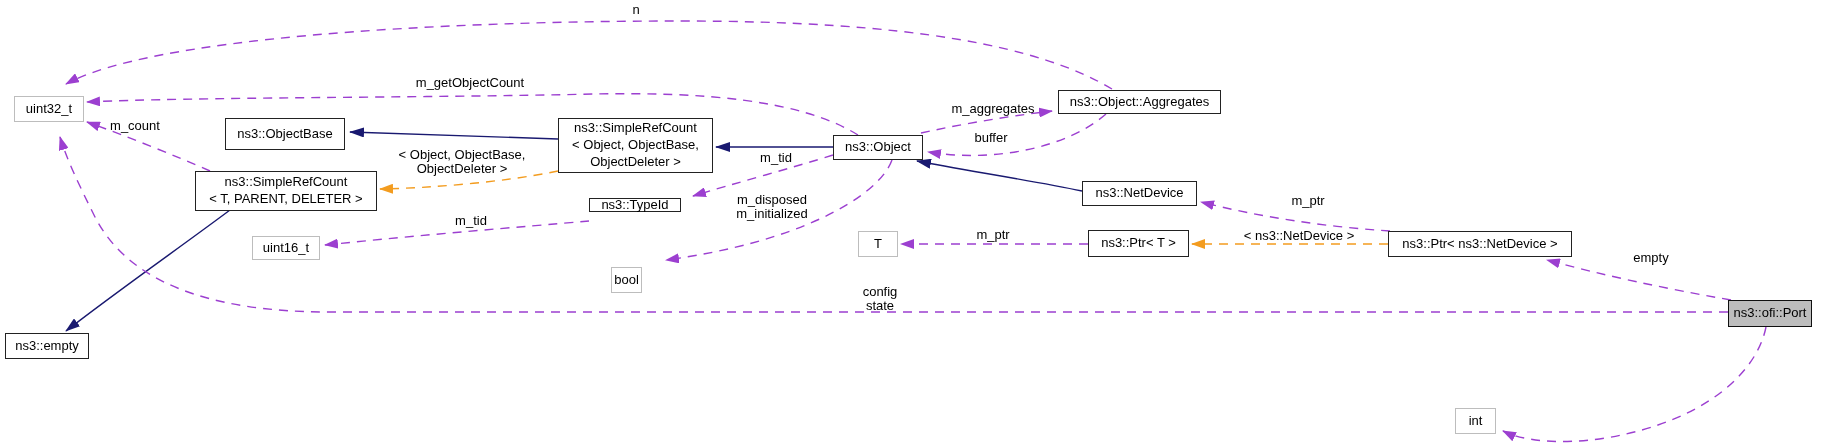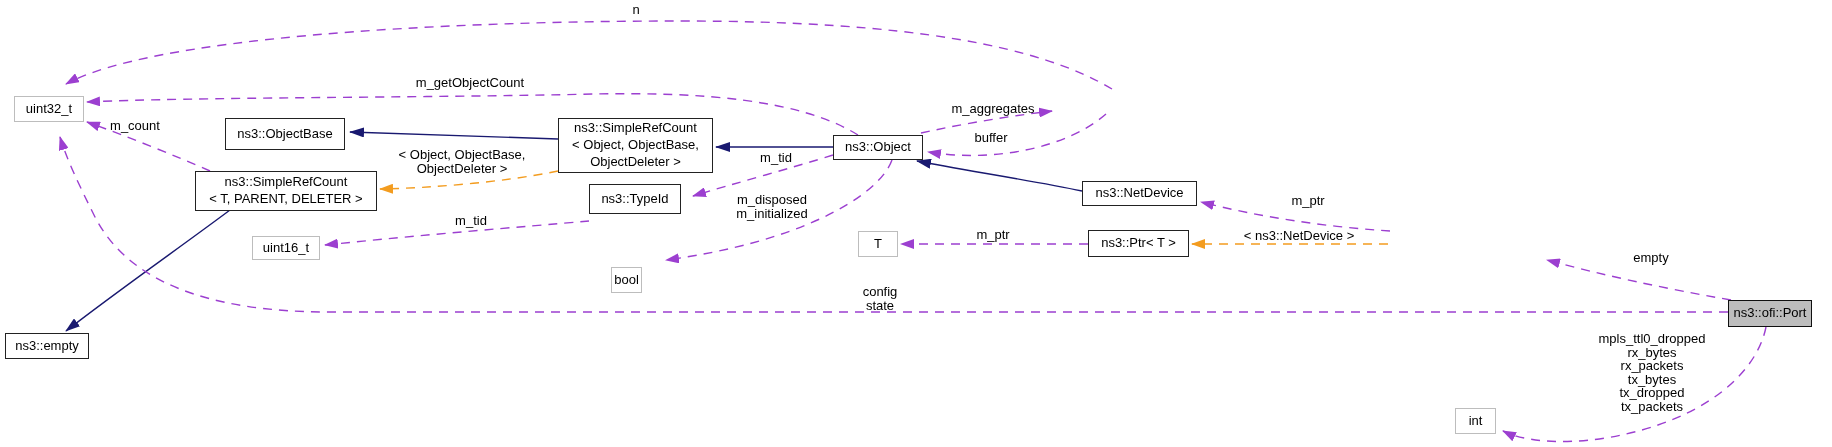--- a/index.html
+++ b/index.html
@@ -76,45 +76,51 @@
 
   <div class="node" style="left:195px;top:171px;width:182px;height:40px">
     <span>ns3::SimpleRefCount</span>
     <span>&lt; T, PARENT, DELETER &gt;</span>
   </div>
 
   <div class="node builtin" style="left:252px;top:236px;width:68px;height:24px">
     <span>uint16_t</span>
   </div>
 
-  <div class="node" style="left:589px;top:184px;width:92px;height:30px">
+  <div class="node" style="left:589px;top:198px;width:92px;height:14px">
     <span>ns3::TypeId</span>
   </div>
 
   <div class="node builtin" style="left:611px;top:267px;width:31px;height:26px">
     <span>bool</span>
   </div>
 
   <div class="node" style="left:833px;top:135px;width:90px;height:25px">
     <span>ns3::Object</span>
   </div>
 
+  <div class="node" style="left:1058px;top:90px;width:163px;height:24px">
+    <span>ns3::Object::Aggregates</span>
+  </div>
 
   <div class="node" style="left:1082px;top:181px;width:115px;height:25px">
     <span>ns3::NetDevice</span>
   </div>
 
   <div class="node builtin" style="left:858px;top:231px;width:40px;height:26px">
     <span>T</span>
   </div>
 
   <div class="node" style="left:1088px;top:230px;width:101px;height:27px">
     <span>ns3::Ptr&lt; T &gt;</span>
   </div>
 
+  <div class="node" style="left:1388px;top:231px;width:184px;height:26px">
+    <span>ns3::Ptr&lt; ns3::NetDevice &gt;</span>
+  </div>
 
   <div class="node" style="left:5px;top:333px;width:84px;height:26px">
     <span>ns3::empty</span>
   </div>
 
   <div class="node focus" style="left:1728px;top:300px;width:84px;height:27px">
     <span>ns3::ofi::Port</span>
   </div>
 
   <div class="node builtin" style="left:1455px;top:408px;width:41px;height:26px">
@@ -151,22 +157,14 @@
 
   <div class="elabel" style="left:1308px;top:194px">m_ptr</div>
 
   <div class="elabel" style="left:1651px;top:251px">empty</div>
 
   <div class="elabel" style="left:880px;top:285px">
     <span>config</span>
     <span>state</span>
   </div>
 
-  <div class="elabel" style="left:1652px;top:332px">
-    <span>mpls_ttl0_dropped</span>
-    <span>rx_bytes</span>
-    <span>rx_packets</span>
-    <span>tx_bytes</span>
-    <span>tx_dropped</span>
-    <span>tx_packets</span>
-  </div>
 
 </div>
 
 </body></html>

